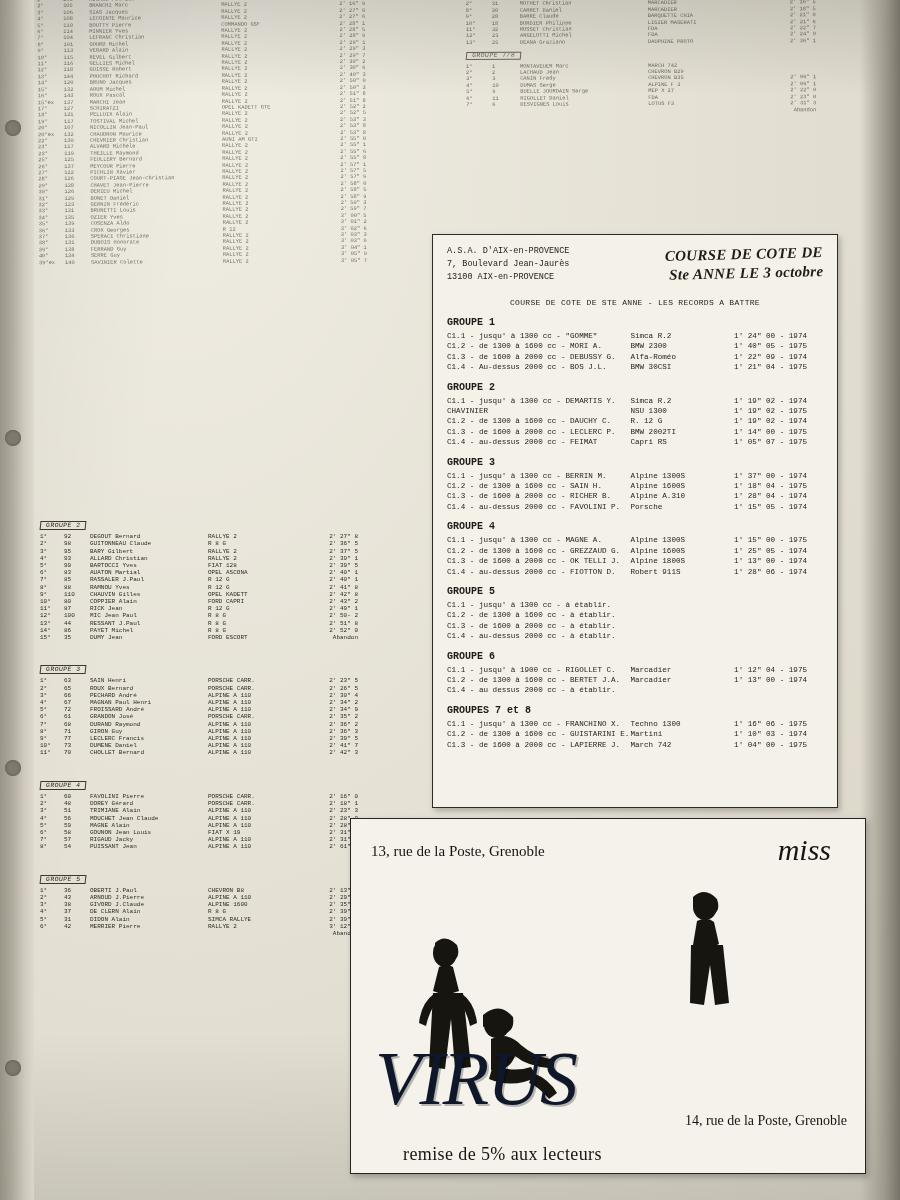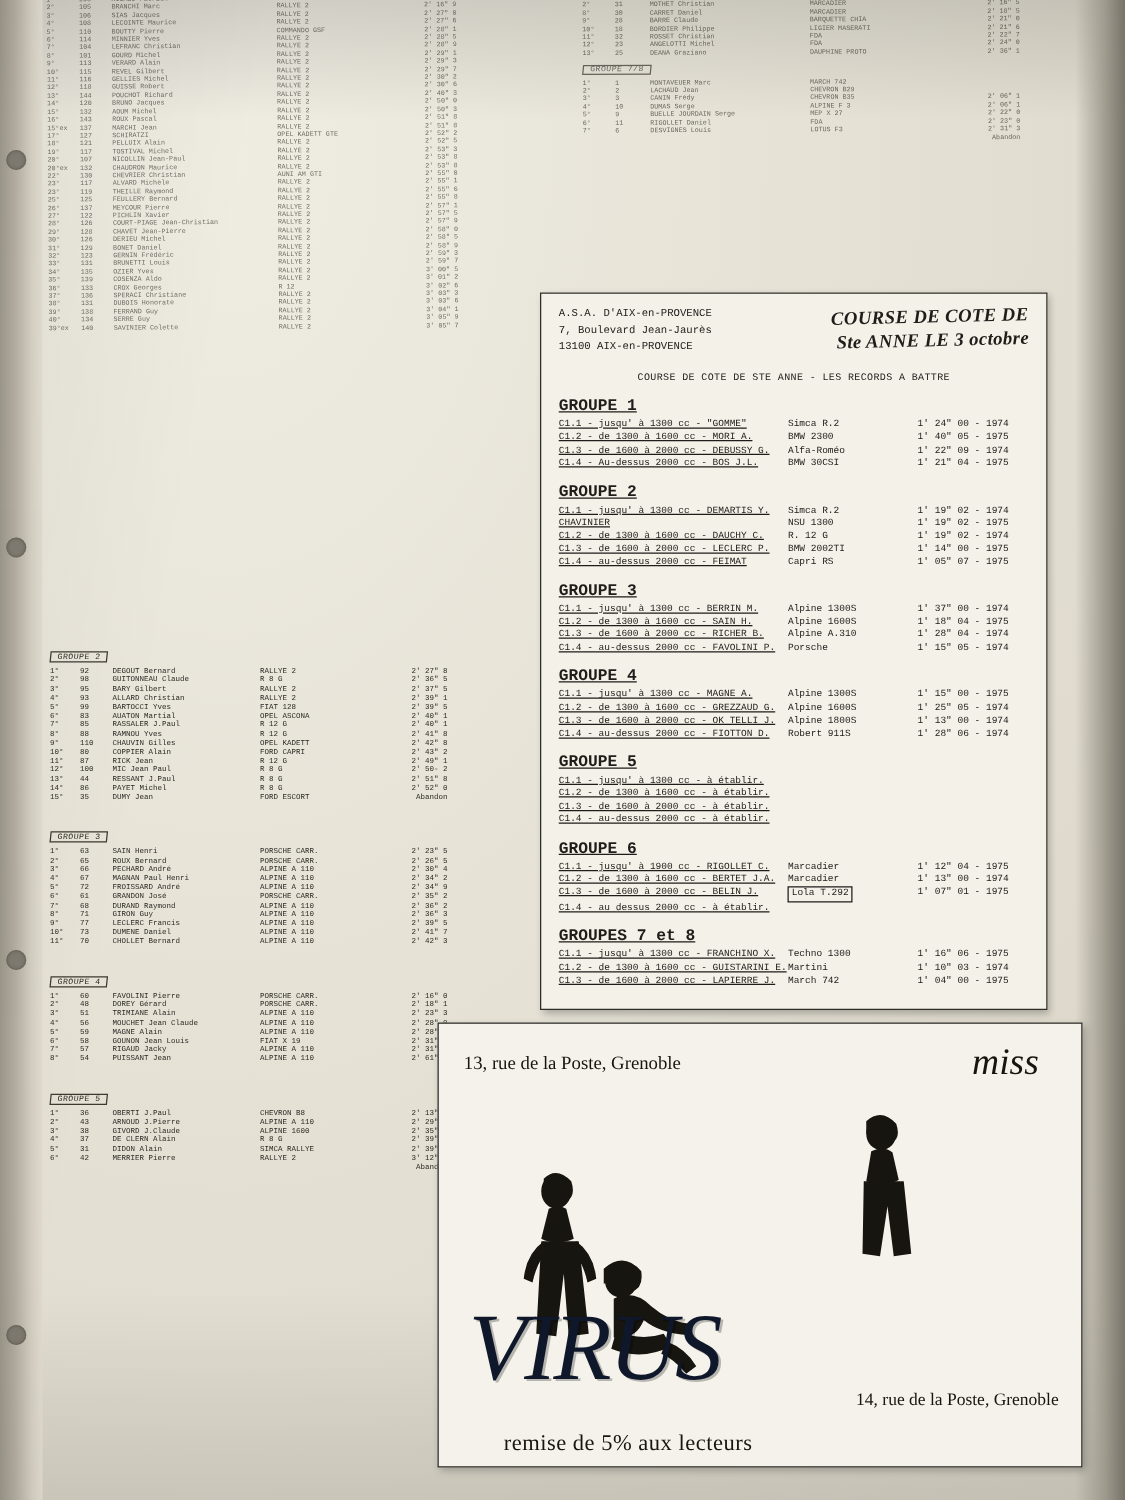--- a/index.html
+++ b/index.html
@@ -97,23 +97,23 @@
   .club{font-size:8.5px;line-height:13px;}
   .course-title{
     font-family:"Liberation Serif", serif;
     font-style:italic;font-weight:bold;font-size:15px;line-height:19px;
     text-align:right;transform:rotate(-1.4deg);
     letter-spacing:.3px;
   }
   .rec-sub{
     text-align:center;font-size:8px;margin:14px 0 10px 0;letter-spacing:.3px;
   }
-  .grp-h{font-size:13px;font-weight:bold;text-decoration:underline;margin:9px 0 3px 0;}
+  .grp-h{font-size:10px;font-weight:bold;margin:9px 0 3px 0;}
   .cl-row{display:flex;font-size:7.6px;line-height:10.4px;white-space:nowrap;}
-  .cl-left{width:198px;text-decoration:underline;}
+  .cl-left{width:198px;}
   .cl-mid{width:112px;}
   .cl-right{width:96px;text-align:left;}
   .boxed{display:inline-block;border:1px solid #1f1d19;padding:0 2px;}
 
   
   .advert{
     position:absolute;left:350px;top:818px;width:514px;height:354px;
     background:#f4f2ea;border:1.6px solid #26241f;
     box-shadow:2px 3px 6px rgba(0,0,0,.25);
     overflow:hidden;color:#16150f;
@@ -963,25 +963,20 @@
           <span class="cl-left">C1.1 - jusqu' à 1900 cc - RIGOLLET C.</span>
           <span class="cl-mid"><span>Marcadier</span></span>
           <span class="cl-right">1' 12" 04 - 1975</span>
         </div>
         <div class="cl-row">
           <span class="cl-left">C1.2 - de 1300 à 1600 cc - BERTET J.A.</span>
           <span class="cl-mid"><span>Marcadier</span></span>
           <span class="cl-right">1' 13" 00 - 1974</span>
         </div>
         <div class="cl-row">
-          <span class="cl-left">C1.3 - de 1600 à 2000 cc - BELIN J.</span>
-          <span class="cl-mid "><span class="boxed">Lola T.292</span></span>
-          <span class="cl-right">1' 07" 01 - 1975</span>
-        </div>
-        <div class="cl-row">
           <span class="cl-left">C1.4 - au dessus 2000 cc - à établir.</span>
           <span class="cl-mid"><span></span></span>
           <span class="cl-right"></span>
         </div>
         <div class="grp-h">GROUPES 7 et 8</div>
         <div class="cl-row">
           <span class="cl-left">C1.1 - jusqu' à 1300 cc - FRANCHINO X.</span>
           <span class="cl-mid"><span>Techno 1300</span></span>
           <span class="cl-right">1' 16" 06 - 1975</span>
         </div>

